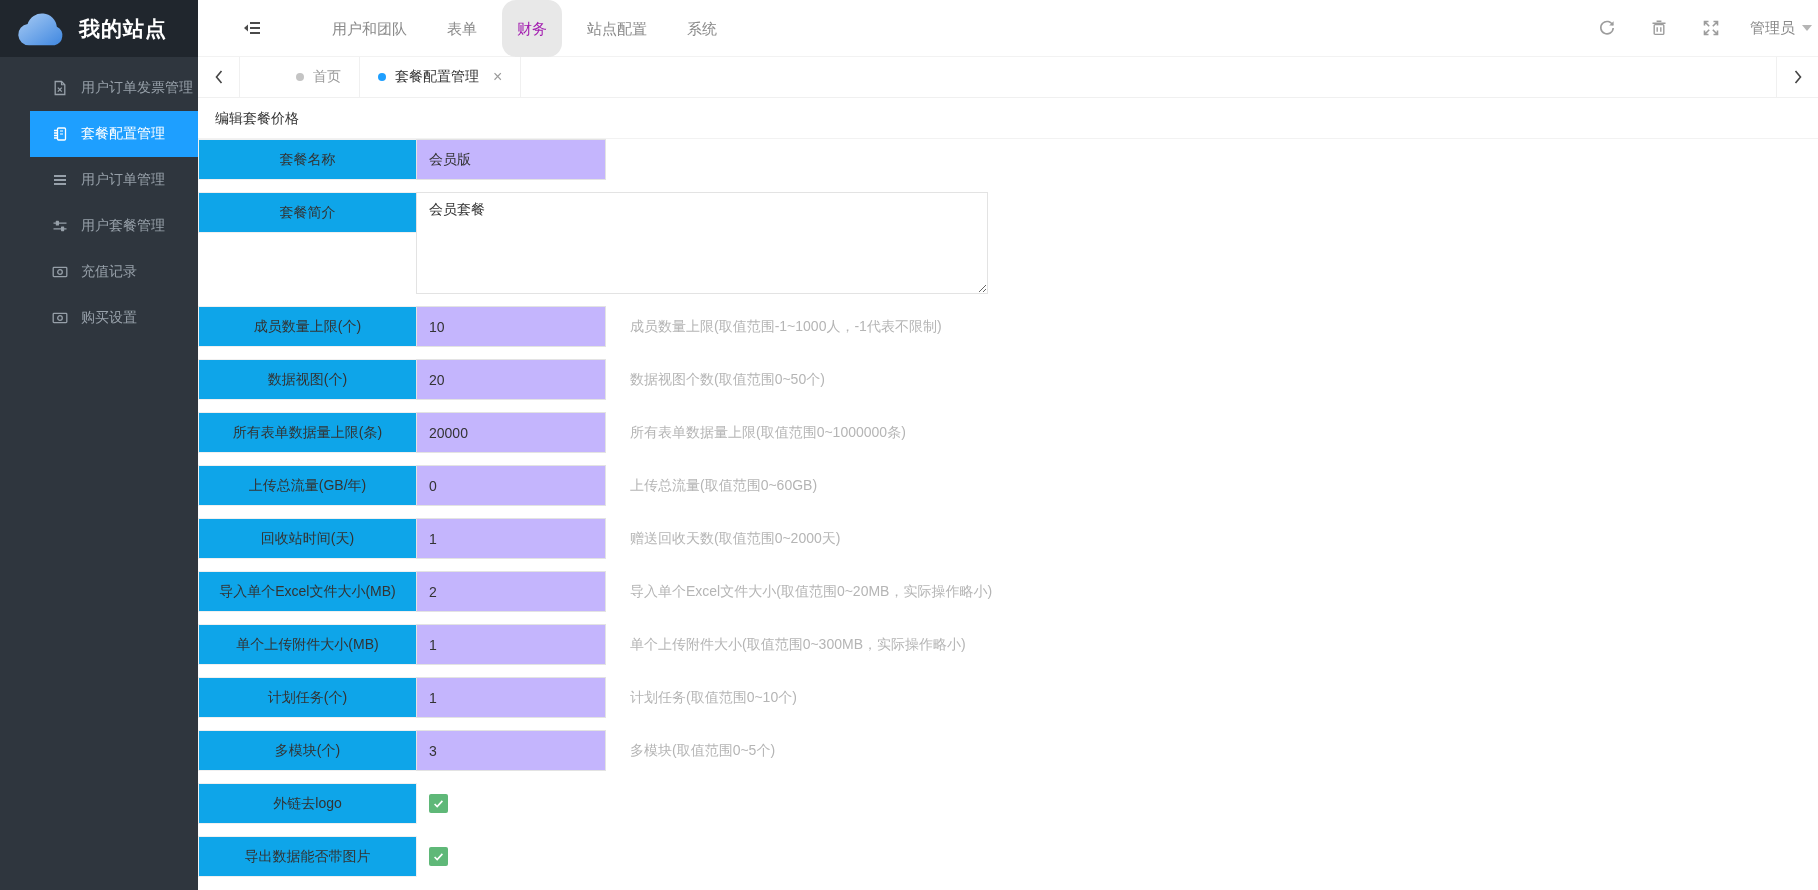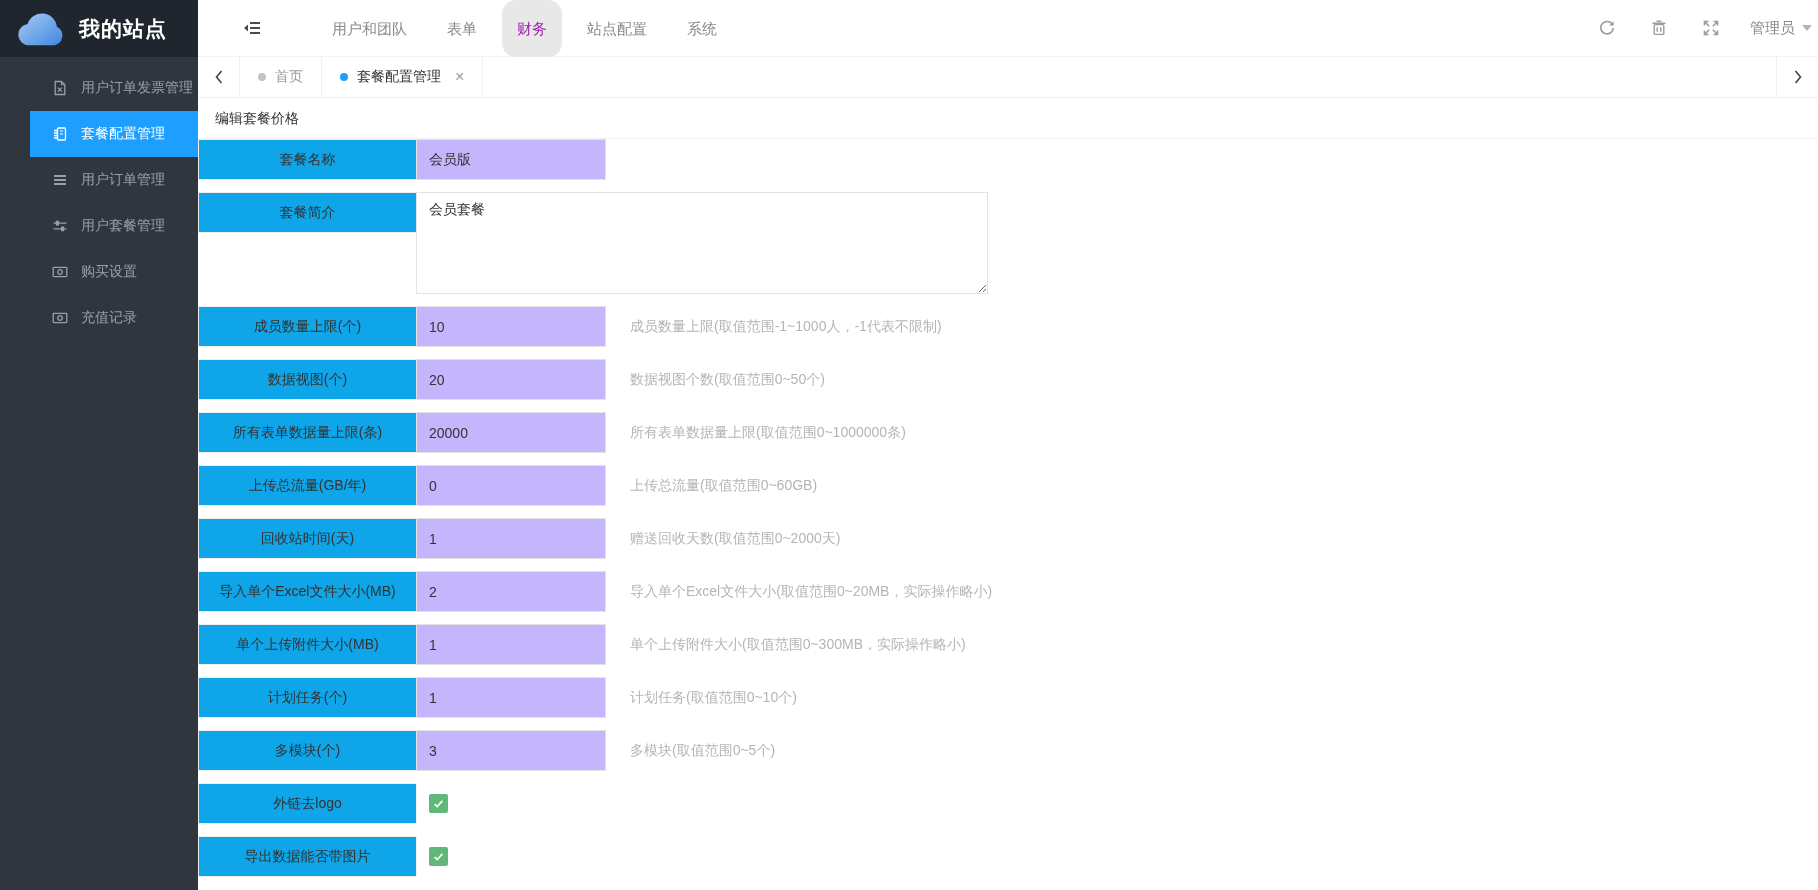--- a/index.html
+++ b/index.html
@@ -26,21 +26,21 @@
   .navitems { display:flex; height:57px; margin-left:55px; }
   .nav-item { height:57px; line-height:57px; padding:0 15px; margin-right:10px; font-size:15px; color:#8a8a8a; cursor:pointer; white-space:nowrap; }
   .nav-item.active { background:#e8e8e8; color:#a21caf;border-radius:14px; }
   .nav-right { margin-left:auto; display:flex; align-items:flex-start; padding-right:6px; color:#9c9c9c; }
   .nav-tool { width:18px; height:18px; margin-left:34px; cursor:pointer; display:inline-flex; color:#9c9c9c; }
   .nav-tool svg { width:18px; height:18px; }
   .user-menu { display:flex; align-items:center; margin-left:30px; cursor:pointer; color:#8a8a8a; font-size:15px; gap:7px; }
   .caret { width:0; height:0; border-left:5px solid transparent; border-right:5px solid transparent; border-top:6px solid #b5b5b5; }
 
   
-  .tabbar { height:41px; flex-shrink:0; display:flex; align-items:stretch; border-bottom:1px solid #f0f0f0; }
+  .tabbar { height:41px; flex-shrink:0; display:flex; align-items:stretch; border-bottom:1px solid #f0f0f0;gap:38px; }
   .tab-scroll { width:42px; display:flex; align-items:center; justify-content:center; cursor:pointer; color:#555; }
   .tab-scroll.left { border-right:1px solid #f0f0f0; }
   .tab-scroll.right { margin-left:auto; border-left:1px solid #f0f0f0; }
   .tab { display:flex; align-items:center; padding:0 18px; border-right:1px solid #f0f0f0; font-size:14px; color:#9b9b9b; cursor:pointer; gap:9px; white-space:nowrap; }
   .tab .dot { width:8px; height:8px; border-radius:50%; background:#c4c4c4; flex-shrink:0; }
   .tab.active { color:#333; }
   .tab.active .dot { background:#1e9fff; }
   .tab .close { color:#9b9b9b; font-size:16px; margin-left:5px; line-height:1; }
 
   
@@ -113,30 +113,30 @@
           </span>
           <span>用户套餐管理</span>
         </div>
         <div class="menu-item">
           <span class="ic">
             <svg viewBox="0 0 16 16" fill="none" stroke="currentColor" stroke-width="1.3">
               <rect x="1.2" y="3.4" width="13.6" height="9.2" rx="0.8"></rect>
               <circle cx="8" cy="8" r="2.3"></circle>
             </svg>
           </span>
-          <span>购买设置</span>
+          <span>充值记录</span>
         </div>
         <div class="menu-item">
           <span class="ic">
             <svg viewBox="0 0 16 16" fill="none" stroke="currentColor" stroke-width="1.3">
               <rect x="1.2" y="3.4" width="13.6" height="9.2" rx="0.8"></rect>
               <circle cx="8" cy="8" r="2.3"></circle>
             </svg>
           </span>
-          <span>充值记录</span>
+          <span>购买设置</span>
         </div>
       </nav>
   </aside>
 
   <div class="main">
 
     <header class="topnav">
       <span class="collapse-btn">
         <svg viewBox="0 0 20 20">
             <path d="M8 5h10M8 10h10M8 15h10" stroke="currentColor" stroke-width="2" fill="none"></path>

